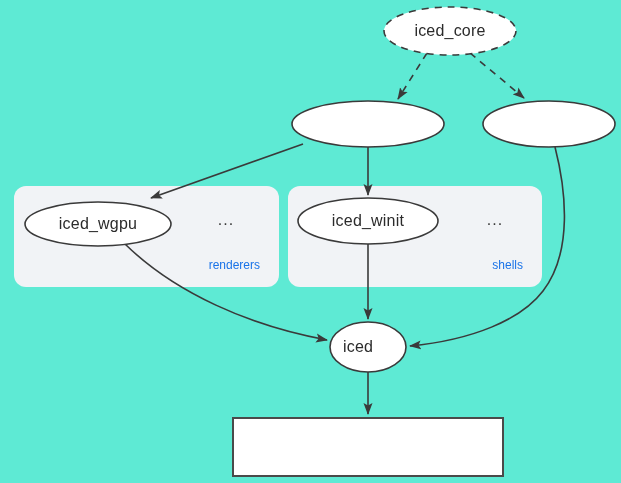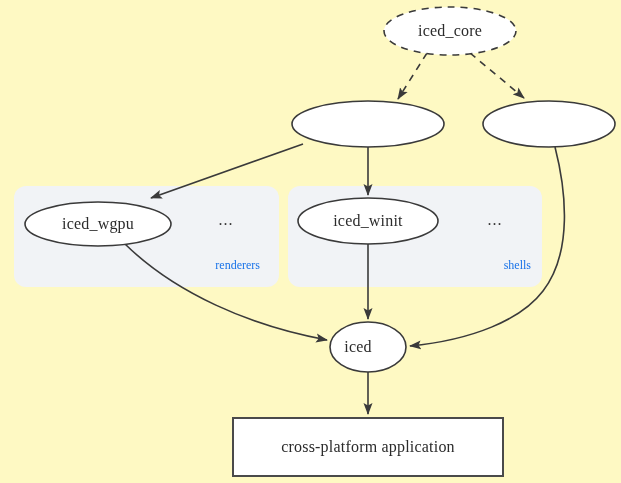--- a/index.html
+++ b/index.html
@@ -1,18 +1,18 @@
 <!DOCTYPE html>
 <html><head>
 <meta charset="utf-8">
 <style>
   html,body{margin:0;padding:0;background:#ffffff;}
   .stage{
-    position:relative;width:621px;height:483px;background:#fef9c3;
-    font-family:Liberation Serif, serif;overflow:hidden;
+    position:relative;width:621px;height:483px;background:#5eead4;
+    font-family:Liberation Sans, sans-serif;overflow:hidden;
   }
   svg.layer{position:absolute;left:0;top:0;width:621px;height:483px;}
   .node-label{
     position:absolute;display:flex;align-items:center;justify-content:center;
     font-size:16px;color:#2b2b2b;letter-spacing:.2px;white-space:nowrap;
   }
   .ellipsis-label{
     position:absolute;display:flex;align-items:center;justify-content:center;
     font-size:16px;color:#3a3a3a;letter-spacing:1px;
   }
@@ -56,21 +56,20 @@
     <ellipse class="shape" cx="98" cy="224" rx="73" ry="22"></ellipse>
     <ellipse class="shape" cx="368" cy="221" rx="70" ry="23"></ellipse>
     <ellipse class="shape" cx="368" cy="347" rx="38" ry="25"></ellipse>
     <rect class="appbox" x="233" y="418" width="270" height="58"></rect>
   </svg>
 
   <div class="node-label" style="left:384px;top:7px;width:132px;height:48px;">iced_core</div>
   <div class="node-label" style="left:25px;top:202px;width:146px;height:44px;">iced_wgpu</div>
   <div class="node-label" style="left:298px;top:198px;width:140px;height:46px;text-align:right;">iced_winit</div>
   <div class="node-label" style="left:320px;top:322px;width:76px;height:50px;">iced</div>
-  <div class="node-label" style="left:233px;top:418px;width:270px;height:58px;">cross-platform application</div>
 
   <div class="ellipsis-label" style="left:196px;top:200px;width:60px;height:40px;">...</div>
   <div class="ellipsis-label" style="left:465px;top:200px;width:60px;height:40px;">...</div>
 
   <div class="group-label" style="left:100px;top:258px;width:160px;">renderers</div>
-  <div class="group-label" style="left:371px;top:258px;width:160px;">shells</div>
+  <div class="group-label" style="left:363px;top:258px;width:160px;">shells</div>
 
 </div>
 
 </body></html>

